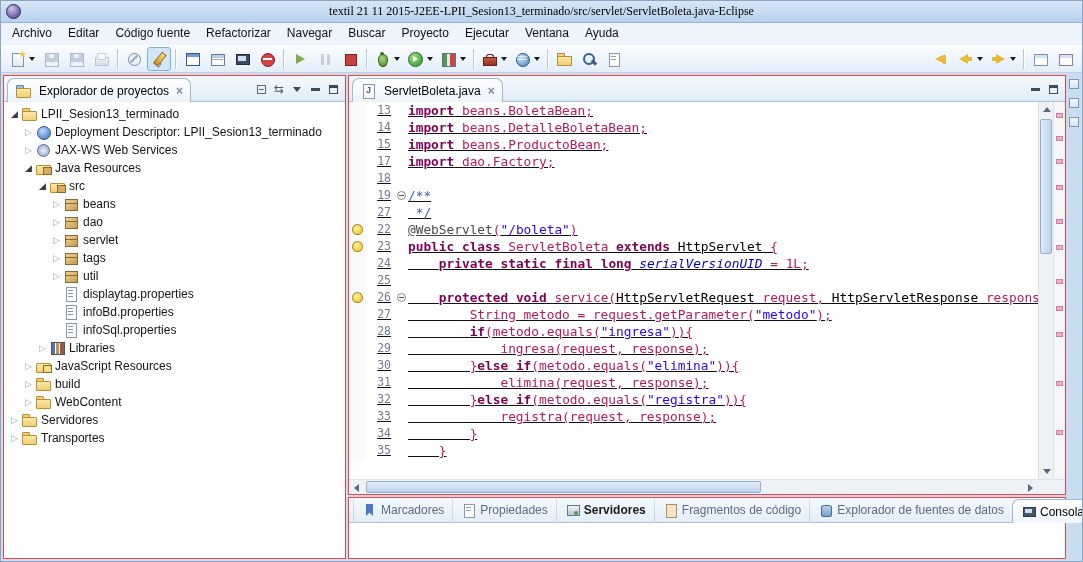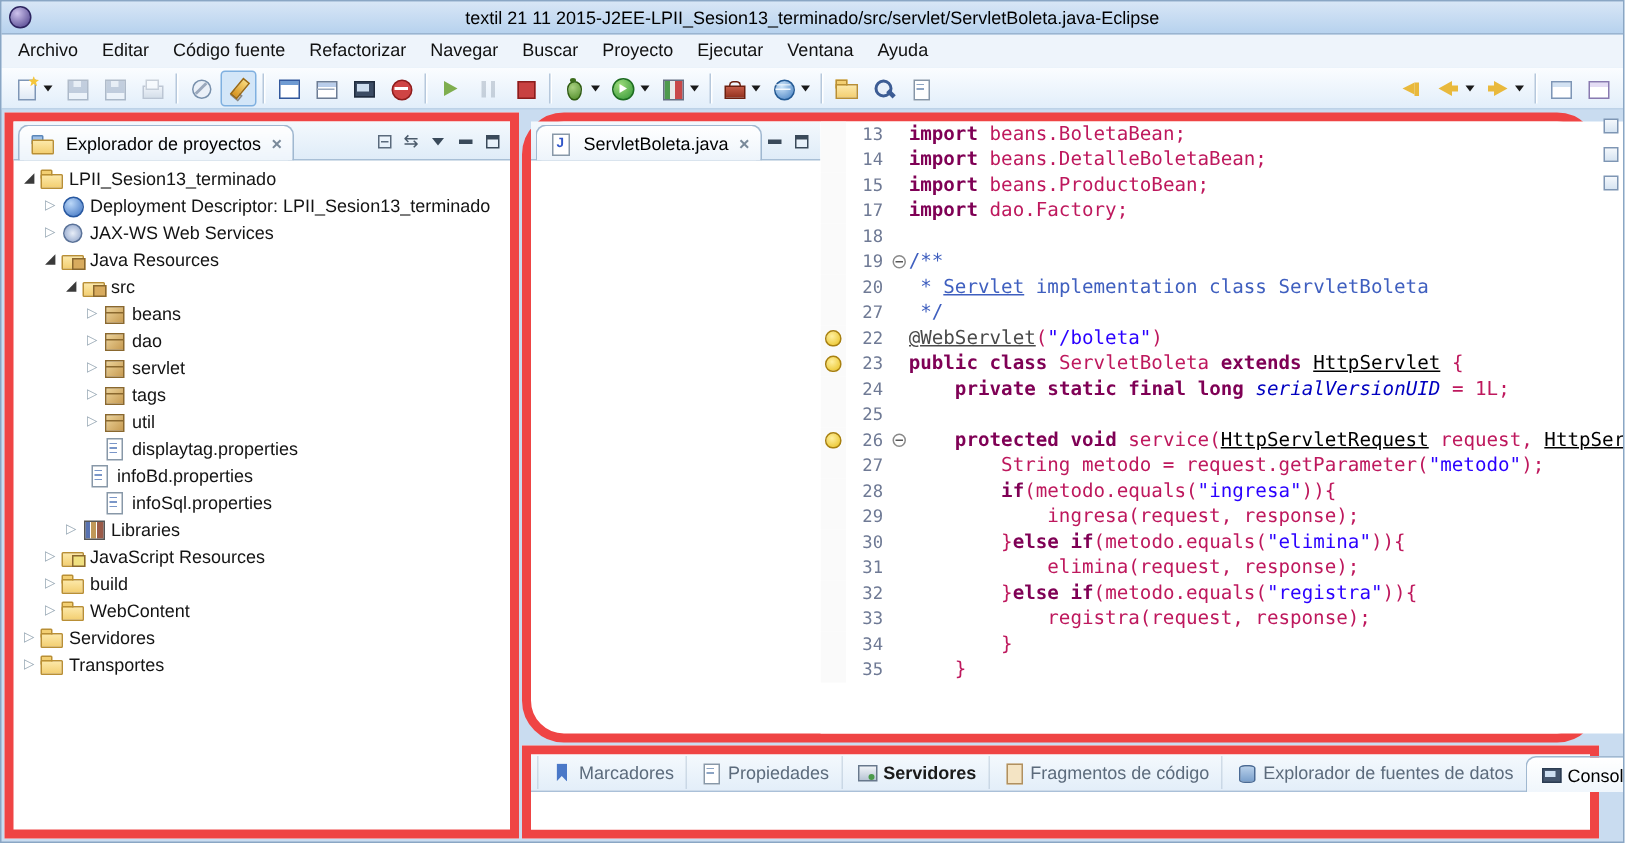--- a/index.html
+++ b/index.html
@@ -2,21 +2,21 @@
 <html><head>
 <meta charset="utf-8">
 <style>
   * { box-sizing: border-box; margin: 0; padding: 0; }
   body { background: #e8e8e8; font-family: "Liberation Sans", sans-serif; }
   .window { position: relative; width: 1083px; height: 562px; background: #c9dcf0;
             border: 1px solid #8aa6c4; overflow: hidden; font-size: 12px; color: #111; }
 
   
   .titlebar { height: 22px; background: linear-gradient(#d8e6f6,#b7d2ee); border-bottom: 1px solid #9ab4d0;
-              display: flex; align-items: center; justify-content: center; position: relative; }
+              display: flex; align-items: center; justify-content: center; position: relative; font-family: Liberation Serif, serif; }
   .app-icon { position: absolute; left: 5px; top: 3px; width: 15px; height: 15px; border-radius: 50%;
               background: radial-gradient(circle at 35% 30%, #cdc2ec, #473a86); border: 1px solid #2e2560; }
   .title-text { font-size: 12px; color: #000; white-space: nowrap; }
 
   
   .menubar { height: 22px; background: #eef4fb; display: flex; align-items: flex-start; padding-left: 3px; }
   .menu-item { padding: 3px 8px; color: #111; }
 
   
   .toolbar { height: 28px; background: linear-gradient(#fbfdff,#e2eefa); border-bottom: 1px solid #bdd2e7;
@@ -77,21 +77,21 @@
   .g-last-edit::before { left: 10px; top: 4px; width: 3px; height: 9px; background: #e9b93c; z-index: 1; }
   .g-back::after { left: 2px; top: 3px; width: 0; height: 0; border-right: 9px solid #e9b93c; border-top: 5px solid transparent; border-bottom: 5px solid transparent; }
   .g-back::before { left: 11px; top: 6px; width: 4px; height: 4px; background: #e9b93c; z-index: 1; }
   .g-forward::after { right: 2px; top: 3px; width: 0; height: 0; border-left: 9px solid #e9b93c; border-top: 5px solid transparent; border-bottom: 5px solid transparent; }
   .g-forward::before { right: 11px; top: 6px; width: 4px; height: 4px; background: #e9b93c; z-index: 1; }
   .g-perspective-jee::after { left: 2px; top: 3px; width: 12px; height: 10px; background: linear-gradient(#d3e2f2 0 3px,#fff 3px); border: 1px solid #7e96b6; }
   .g-perspective-java::after { left: 2px; top: 3px; width: 12px; height: 10px; background: linear-gradient(#e4dcf4 0 3px,#fff 3px); border: 1px solid #8a7ab0; }
 
   
   .main { position: absolute; top: 72px; left: 0; right: 0; bottom: 0; display: flex; padding: 2px; }
-  .panel { background: #fff; border: 6px solid #ef4444; }
+  .panel { background: #fff; border: 1px solid #ef4444; }
   .explorer { width: 343px; flex: none; display: flex; flex-direction: column; }
   .right-col { flex: 1; margin-left: 2px; display: flex; flex-direction: column; min-width: 0; }
   .trim { width: 13px; flex: none; margin-left: 1px; display: flex; flex-direction: column; align-items: center; padding-top: 4px; gap: 9px; }
   .trim-ic { width: 10px; height: 10px; border: 1px solid #7e96b4; background: linear-gradient(#f4f8fc,#d6e4f2); }
 
   
   .view-tabbar { height: 26px; flex: none; background: linear-gradient(#f4f9fd,#dfecf8); border-bottom: 1px solid #a8bfd6;
                  display: flex; align-items: flex-end; padding: 0 3px; }
   .view-tab { display: flex; align-items: center; gap: 4px; height: 24px; padding: 0 7px;
               background: linear-gradient(#ffffff,#edf4fb); border: 1px solid #a0b8d0; border-bottom: none;
@@ -131,22 +131,22 @@
   .ti-web-service::after { left: 2px; top: 2px; width: 11px; height: 11px; border-radius: 50%;
       background: radial-gradient(#e8eef8,#8aa0c8); border: 1px solid #5a7298; }
   .ti-library::after { left: 2px; top: 2px; width: 12px; height: 11px; border: 1px solid #555;
       background: linear-gradient(90deg,#5872b0 0 3px,#fff 3px 4px,#c09858 4px 7px,#fff 7px 8px,#9a5a48 8px 12px); }
   .ti-properties-file::after { left: 3px; top: 1px; width: 9px; height: 13px; background: #fff; border: 1px solid #8898a8; }
   .ti-properties-file::before { left: 5px; top: 4px; width: 5px; height: 7px; background: repeating-linear-gradient(#7a96c8 0 1px,transparent 1px 3px); z-index: 1; }
   .ti-jfile::after { left: 3px; top: 1px; width: 10px; height: 13px; background: #fff; border: 1px solid #8898a8; }
   .ti-jfile::before { content: "J"; left: 6px; top: 2px; font: bold 9px "Liberation Sans", sans-serif; color: #3056c8; z-index: 1; }
 
   
-  .editor-panel { flex: 1; display: flex; flex-direction: row; min-height: 0; border-radius: 28px; }
-  .editor-body { flex: 1; display: flex; min-height: 0; }
+  .editor-panel { flex: 1; display: flex; flex-direction: column; min-height: 0; }
+  .editor-body { flex: 1; display: flex; min-height: 0; text-decoration: underline; }
   .code-scroll { flex: 1; overflow: hidden; min-width: 0; background: #fff; }
   .crow { height: 17px; display: flex; white-space: pre; font-family: "DejaVu Sans Mono", monospace; font-size: 12.8px; line-height: 17px; }
   .cg { width: 17px; flex: none; background: #fafafa; display: flex; align-items: center; justify-content: center; }
   .cn { width: 29px; flex: none; text-align: right; padding-right: 4px; color: #6f7a95; font-size: 11.5px; }
   .cf { width: 13px; flex: none; display: flex; align-items: center; justify-content: center; }
   .ct { flex: 1; color: #000; overflow: hidden; }
   .tk-k { color: #7f0055; font-weight: bold; }
   .tk-p { color: #be185d; }
   .tk-s { color: #2a00ff; }
   .tk-d { color: #3f5fbf; }
@@ -418,21 +418,21 @@
           <div class="trow" style="padding-left: 46px;">
             <span class="arr arr-c">▷</span>
             <span class="ti ti-package"></span>
             <span class="tlabel">util</span>
           </div>
           <div class="trow" style="padding-left: 46px;">
             <span class="arr"></span>
             <span class="ti ti-properties-file"></span>
             <span class="tlabel">displaytag.properties</span>
           </div>
-          <div class="trow" style="padding-left: 36px;">
+          <div class="trow" style="padding-left: 46px;">
             <span class="arr"></span>
             <span class="ti ti-properties-file"></span>
             <span class="tlabel">infoBd.properties</span>
           </div>
           <div class="trow" style="padding-left: 46px;">
             <span class="arr"></span>
             <span class="ti ti-properties-file"></span>
             <span class="tlabel">infoSql.properties</span>
           </div>
           <div class="trow" style="padding-left: 32px;">
@@ -487,21 +487,20 @@
             </div>
         </div>
         <div class="editor-body">
           <div class="code-scroll">
               <div class="crow"><span class="cg"></span><span class="cn">13</span><span class="cf"></span><span class="ct"><span class="tk-k">import</span><span class="tk-p"> beans.BoletaBean;</span></span></div>
               <div class="crow"><span class="cg"></span><span class="cn">14</span><span class="cf"></span><span class="ct"><span class="tk-k">import</span><span class="tk-p"> beans.DetalleBoletaBean;</span></span></div>
               <div class="crow"><span class="cg"></span><span class="cn">15</span><span class="cf"></span><span class="ct"><span class="tk-k">import</span><span class="tk-p"> beans.ProductoBean;</span></span></div>
               <div class="crow"><span class="cg"></span><span class="cn">17</span><span class="cf"></span><span class="ct"><span class="tk-k">import</span><span class="tk-p"> dao.Factory;</span></span></div>
               <div class="crow"><span class="cg"></span><span class="cn">18</span><span class="cf"></span><span class="ct"></span></div>
               <div class="crow"><span class="cg"></span><span class="cn">19</span><span class="cf"><span class="fold-m"></span></span><span class="ct"><span class="tk-d">/**</span></span></div>
-              <div class="crow"><span class="cg"></span><span class="cn">20</span><span class="cf"></span><span class="ct"><span class="tk-d"> * </span><span class="tk-du">Servlet</span><span class="tk-d"> implementation class ServletBoleta</span></span></div>
               <div class="crow"><span class="cg"></span><span class="cn">27</span><span class="cf"></span><span class="ct"><span class="tk-d"> */</span></span></div>
               <div class="crow"><span class="cg"><span class="gut-warning"></span></span><span class="cn">22</span><span class="cf"></span><span class="ct"><span class="tk-au">@WebServlet</span><span class="tk-p">(</span><span class="tk-s">"/boleta"</span><span class="tk-p">)</span></span></div>
               <div class="crow"><span class="cg"><span class="gut-warning"></span></span><span class="cn">23</span><span class="cf"></span><span class="ct"><span class="tk-k">public</span><span class="tk-p"> </span><span class="tk-k">class</span><span class="tk-p"> ServletBoleta </span><span class="tk-k">extends</span><span class="tk-p"> </span><span class="tk-pu">HttpServlet</span><span class="tk-p"> {</span></span></div>
               <div class="crow"><span class="cg"></span><span class="cn">24</span><span class="cf"></span><span class="ct"><span class="tk-p">    </span><span class="tk-k">private</span><span class="tk-p"> </span><span class="tk-k">static</span><span class="tk-p"> </span><span class="tk-k">final</span><span class="tk-p"> </span><span class="tk-k">long</span><span class="tk-p"> </span><span class="tk-f">serialVersionUID</span><span class="tk-p"> = 1L;</span></span></div>
               <div class="crow"><span class="cg"></span><span class="cn">25</span><span class="cf"></span><span class="ct"></span></div>
               <div class="crow"><span class="cg"><span class="gut-warning"></span></span><span class="cn">26</span><span class="cf"><span class="fold-m"></span></span><span class="ct"><span class="tk-p">    </span><span class="tk-k">protected</span><span class="tk-p"> </span><span class="tk-k">void</span><span class="tk-p"> service(</span><span class="tk-pu">HttpServletRequest</span><span class="tk-p"> request, </span><span class="tk-pu">HttpServletResponse</span><span class="tk-p"> response) </span></span></div>
               <div class="crow"><span class="cg"></span><span class="cn">27</span><span class="cf"></span><span class="ct"><span class="tk-p">        String metodo = request.getParameter(</span><span class="tk-s">"metodo"</span><span class="tk-p">);</span></span></div>
               <div class="crow"><span class="cg"></span><span class="cn">28</span><span class="cf"></span><span class="ct"><span class="tk-p">        </span><span class="tk-k">if</span><span class="tk-p">(metodo.equals(</span><span class="tk-s">"ingresa"</span><span class="tk-p">)){</span></span></div>
               <div class="crow"><span class="cg"></span><span class="cn">29</span><span class="cf"></span><span class="ct"><span class="tk-p">            ingresa(request, response);</span></span></div>
               <div class="crow"><span class="cg"></span><span class="cn">30</span><span class="cf"></span><span class="ct"><span class="tk-p">        }</span><span class="tk-k">else</span><span class="tk-p"> </span><span class="tk-k">if</span><span class="tk-p">(metodo.equals(</span><span class="tk-s">"elimina"</span><span class="tk-p">)){</span></span></div>

